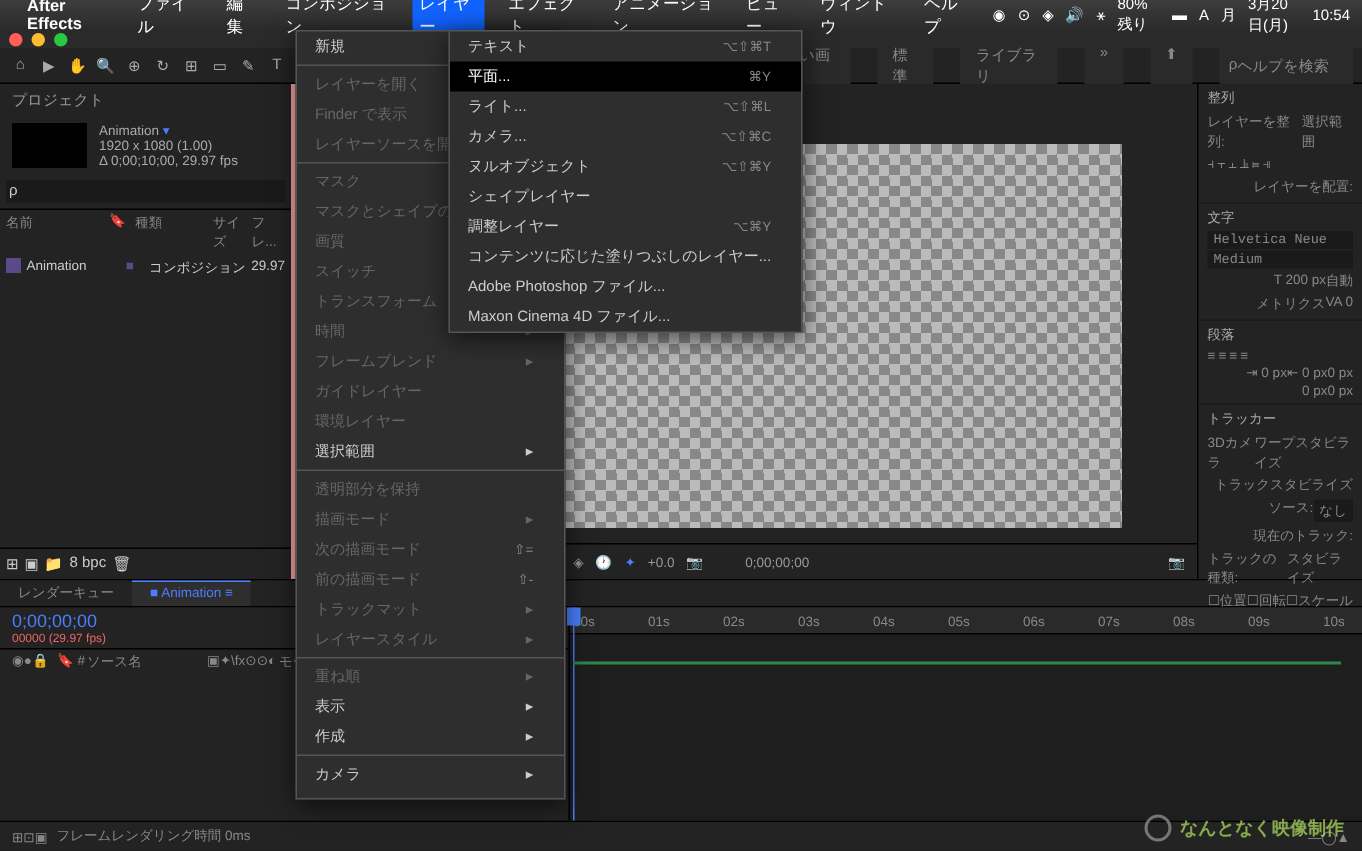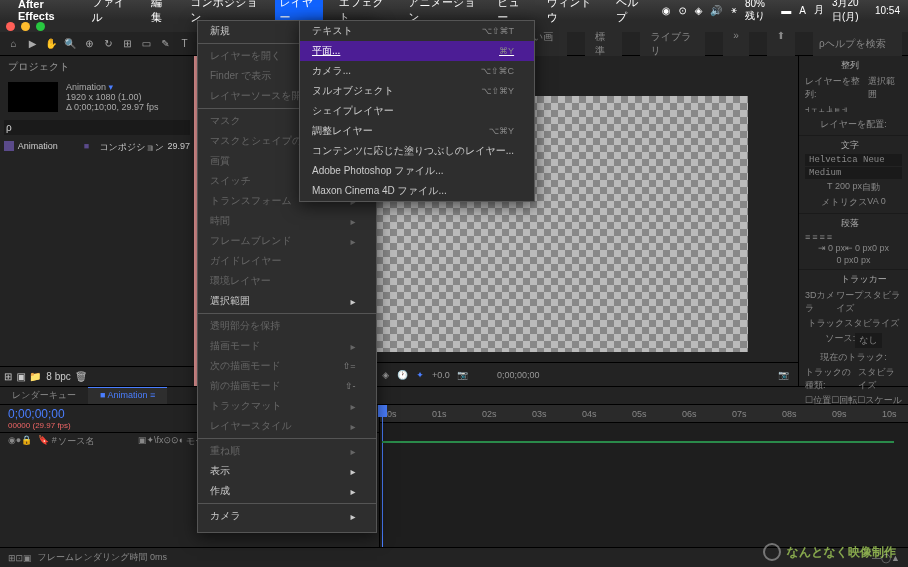--- a/index.html
+++ b/index.html
@@ -43,22 +43,22 @@
 
 .center { flex: 1; background: #232323; display: flex; flex-direction: column; }
 .viewer-header { height: 20px; display: flex; align-items: center; padding: 0 8px; font-size: 10px; color: #999; }
 .viewer { flex: 1; margin: 20px 50px 10px; background-image: 
   repeating-conic-gradient(#888 0% 25%, #bbb 0% 50%);
   background-size: 14px 14px; position: relative; }
 .viewer-controls { height: 24px; display: flex; align-items: center; padding: 0 8px; gap: 8px; font-size: 9px; color: #999; border-top: 1px solid #000; }
 
 .right-panel { width: 110px; background: #232323; border-left: 1px solid #000; font-size: 9px; color: #888; }
 .rp-section { padding: 3px 6px; border-bottom: 1px solid #1a1a1a; }
-.rp-title { color: #aaa; margin-bottom: 2px; margin-left: 36px; }
-.rp-row { display: flex; justify-content: center; padding: 1px 0; }
+.rp-title { color: #aaa; margin-bottom: 2px; }
+.rp-row { display: flex; justify-content: flex-end; padding: 1px 0; }
 .rp-dropdown { background: #1a1a1a; padding: 1px 4px; margin: 1px 0; font-family: Liberation Mono, monospace; }
 
 
 .timeline { height: 180px; background: #1e1e1e; border-top: 1px solid #000; }
 .tl-tabs { height: 18px; display: flex; background: #232323; border-bottom: 1px solid #000; }
 .tl-tab { padding: 2px 12px; font-size: 9px; color: #888; }
 .tl-tab.active { background: #2e2e2e; color: #4a7eff; border-top: 1px solid #4a7eff; }
 .tl-body { display: flex; height: 142px; }
 .tl-left { width: 380px; background: #232323; border-right: 1px solid #000; }
 .tl-time-header { padding: 2px 8px; display: flex; align-items: center; gap: 12px; }
@@ -71,21 +71,21 @@
 .ruler .tick { position: absolute; font-size: 9px; color: #888; }
 .playhead { position: absolute; top: 0; left: 2px; width: 1px; height: 100%; background: #4a7eff; }
 .playhead::before { content:''; position: absolute; top: 0; left: -4px; width: 9px; height: 12px; background: #4a7eff; }
 .work-area { position: absolute; top: 36px; left: 2px; right: 14px; height: 2px; background: #2a8a4a; }
 .tl-footer { height: 20px; background: #232323; display: flex; align-items: center; padding: 0 8px; font-size: 9px; color: #888; border-top: 1px solid #000; }
 
 
 .dropdown { position: absolute; background: #2e2e2e; border: 1px solid #555; box-shadow: 0 4px 16px rgba(0,0,0,0.6); z-index: 1000; min-width: 115px; }
 .dropdown .item { padding: 3px 20px 3px 12px; font-size: 10px; color: #ccc; display: flex; justify-content: space-between; align-items: center; white-space: nowrap; }
 .dropdown .item.disabled { color: #666; }
-.dropdown .item.highlighted { background: #4c1d95; color: #fff; text-decoration: underline; }
+.dropdown .item.highlighted { background: #000000; color: #fff; }
 .dropdown .item .arrow { margin-left: 20px; }
 .dropdown .item .shortcut { margin-left: 20px; color: #888; font-size: 9px; }
 .dropdown .sep { height: 1px; background: #555; margin: 2px 0; }
 .layer-menu { top: 20px; left: 197px; }
 .new-submenu { top: 20px; left: 299px; min-width: 180px; }
 
 .watermark { position: absolute; bottom: 6px; right: 12px; color: #bef264; font-size: 12px; font-weight: bold; opacity: 0.65; display:flex; align-items:flex-end; gap:6px; }
 .watermark .wm-icon { width:18px; height:18px; border:2px solid #a3a3a3; border-radius:50%; position:relative; }
 </style>
 </head>
@@ -158,20 +158,27 @@
     <div class="project-header">プロジェクト</div>
     <div class="comp-thumb">
       <div class="thumb-img"></div>
       <div class="thumb-info">
         <div><span>Animation</span> <span class="bullet">▾</span></div>
         <div>1920 x 1080 (1.00)</div>
         <div>Δ 0;00;10;00, 29.97 fps</div>
       </div>
     </div>
     <div class="project-search">ρ</div>
+    <div class="project-cols">
+      <span style="width:80px">名前</span>
+      <span style="width:20px">🔖</span>
+      <span style="width:60px">種類</span>
+      <span style="width:30px">サイズ</span>
+      <span>フレ...</span>
+    </div>
     <div class="project-row">
       <div class="icon-comp"></div>
       <span style="width:68px">Animation</span>
       <span style="width:16px;color:#5a4a8a">■</span>
       <span style="width:70px">コンポジション</span>
       <span>29.97</span>
     </div>
     <div class="project-bottom">
       <span>⊞</span>
       <span>▣</span>
@@ -455,20 +462,24 @@
 <div class="dropdown new-submenu" id="new-submenu">
     <div class="item">
       <span>テキスト</span>
       <span class="shortcut">⌥⇧⌘T</span>
     </div>
     <div class="item highlighted">
       <span>平面...</span>
       <span class="shortcut">⌘Y</span>
     </div>
     <div class="item">
+      <span>ライト...</span>
+      <span class="shortcut">⌥⇧⌘L</span>
+    </div>
+    <div class="item">
       <span>カメラ...</span>
       <span class="shortcut">⌥⇧⌘C</span>
     </div>
     <div class="item">
       <span>ヌルオブジェクト</span>
       <span class="shortcut">⌥⇧⌘Y</span>
     </div>
     <div class="item">
       <span>シェイプレイヤー</span>
     </div>

